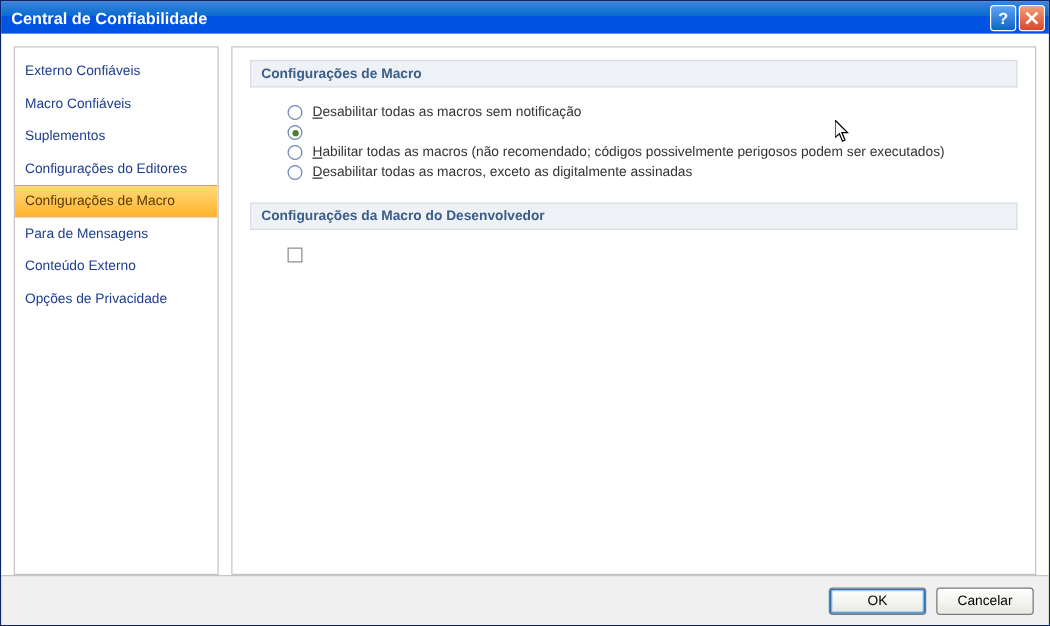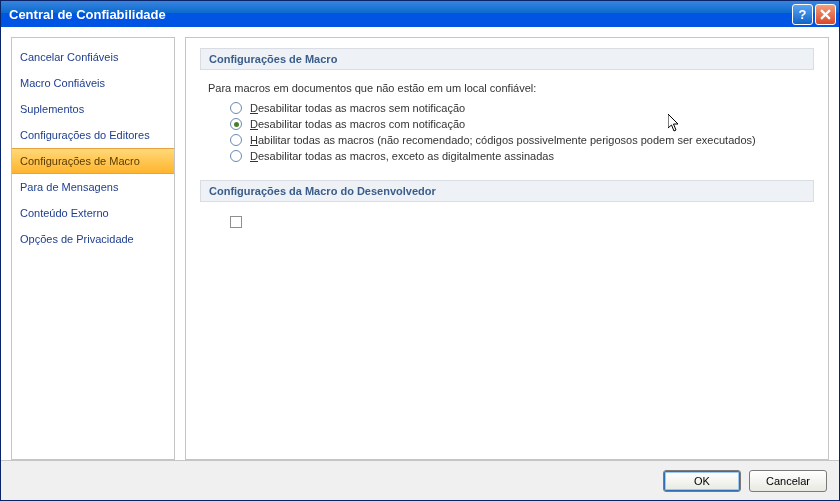--- a/index.html
+++ b/index.html
@@ -176,42 +176,40 @@
     <div class="tbtn close">
       <svg viewBox="0 0 10 10">
         <line x1="1" y1="1" x2="9" y2="9" stroke="#ffffff" stroke-width="2"></line>
         <line x1="9" y1="1" x2="1" y2="9" stroke="#ffffff" stroke-width="2"></line>
       </svg>
     </div>
   </div>
 
   <div class="client">
     <div class="sidebar" id="sidebar">
-        <div class="sidebar-item">Cancelar Confiáveis</div>
+        <div class="sidebar-item">Externo Confiáveis</div>
         <div class="sidebar-item">Macro Confiáveis</div>
         <div class="sidebar-item">Suplementos</div>
         <div class="sidebar-item">Configurações do Editores</div>
         <div class="sidebar-item selected">Configurações de Macro</div>
         <div class="sidebar-item">Para de Mensagens</div>
         <div class="sidebar-item">Conteúdo Externo</div>
         <div class="sidebar-item">Opções de Privacidade</div>
       </div>
 
     <div class="main">
       <div class="section-header">Configurações de Macro</div>
       <div class="section-body">
-        <div class="intro">Para macros em documentos que não estão em um local confiável:</div>
         <div id="radio-list">
             <div class="radio-row">
               <span class="radio"></span>
               <span class="opt-label"><span class="ul">D</span>esabilitar todas as macros sem notificação</span>
             </div>
             <div class="radio-row" style="position: relative;">
               <span class="radio checked"></span>
-              <span class="opt-label"><span class="ul">D</span>esabilitar todas as macros com notificação</span>
               <svg width="16" height="20" class="cursor">
                 <path d="M0 0 L0 14 L3.5 11 L6 17 L8 16 L5.5 10 L10 10 Z" fill="#ffffff" stroke="#000000" stroke-width="1"></path>
               </svg>
             </div>
             <div class="radio-row">
               <span class="radio"></span>
               <span class="opt-label"><span class="ul">H</span>abilitar todas as macros (não recomendado; códigos possivelmente perigosos podem ser executados)</span>
             </div>
             <div class="radio-row">
               <span class="radio"></span>

